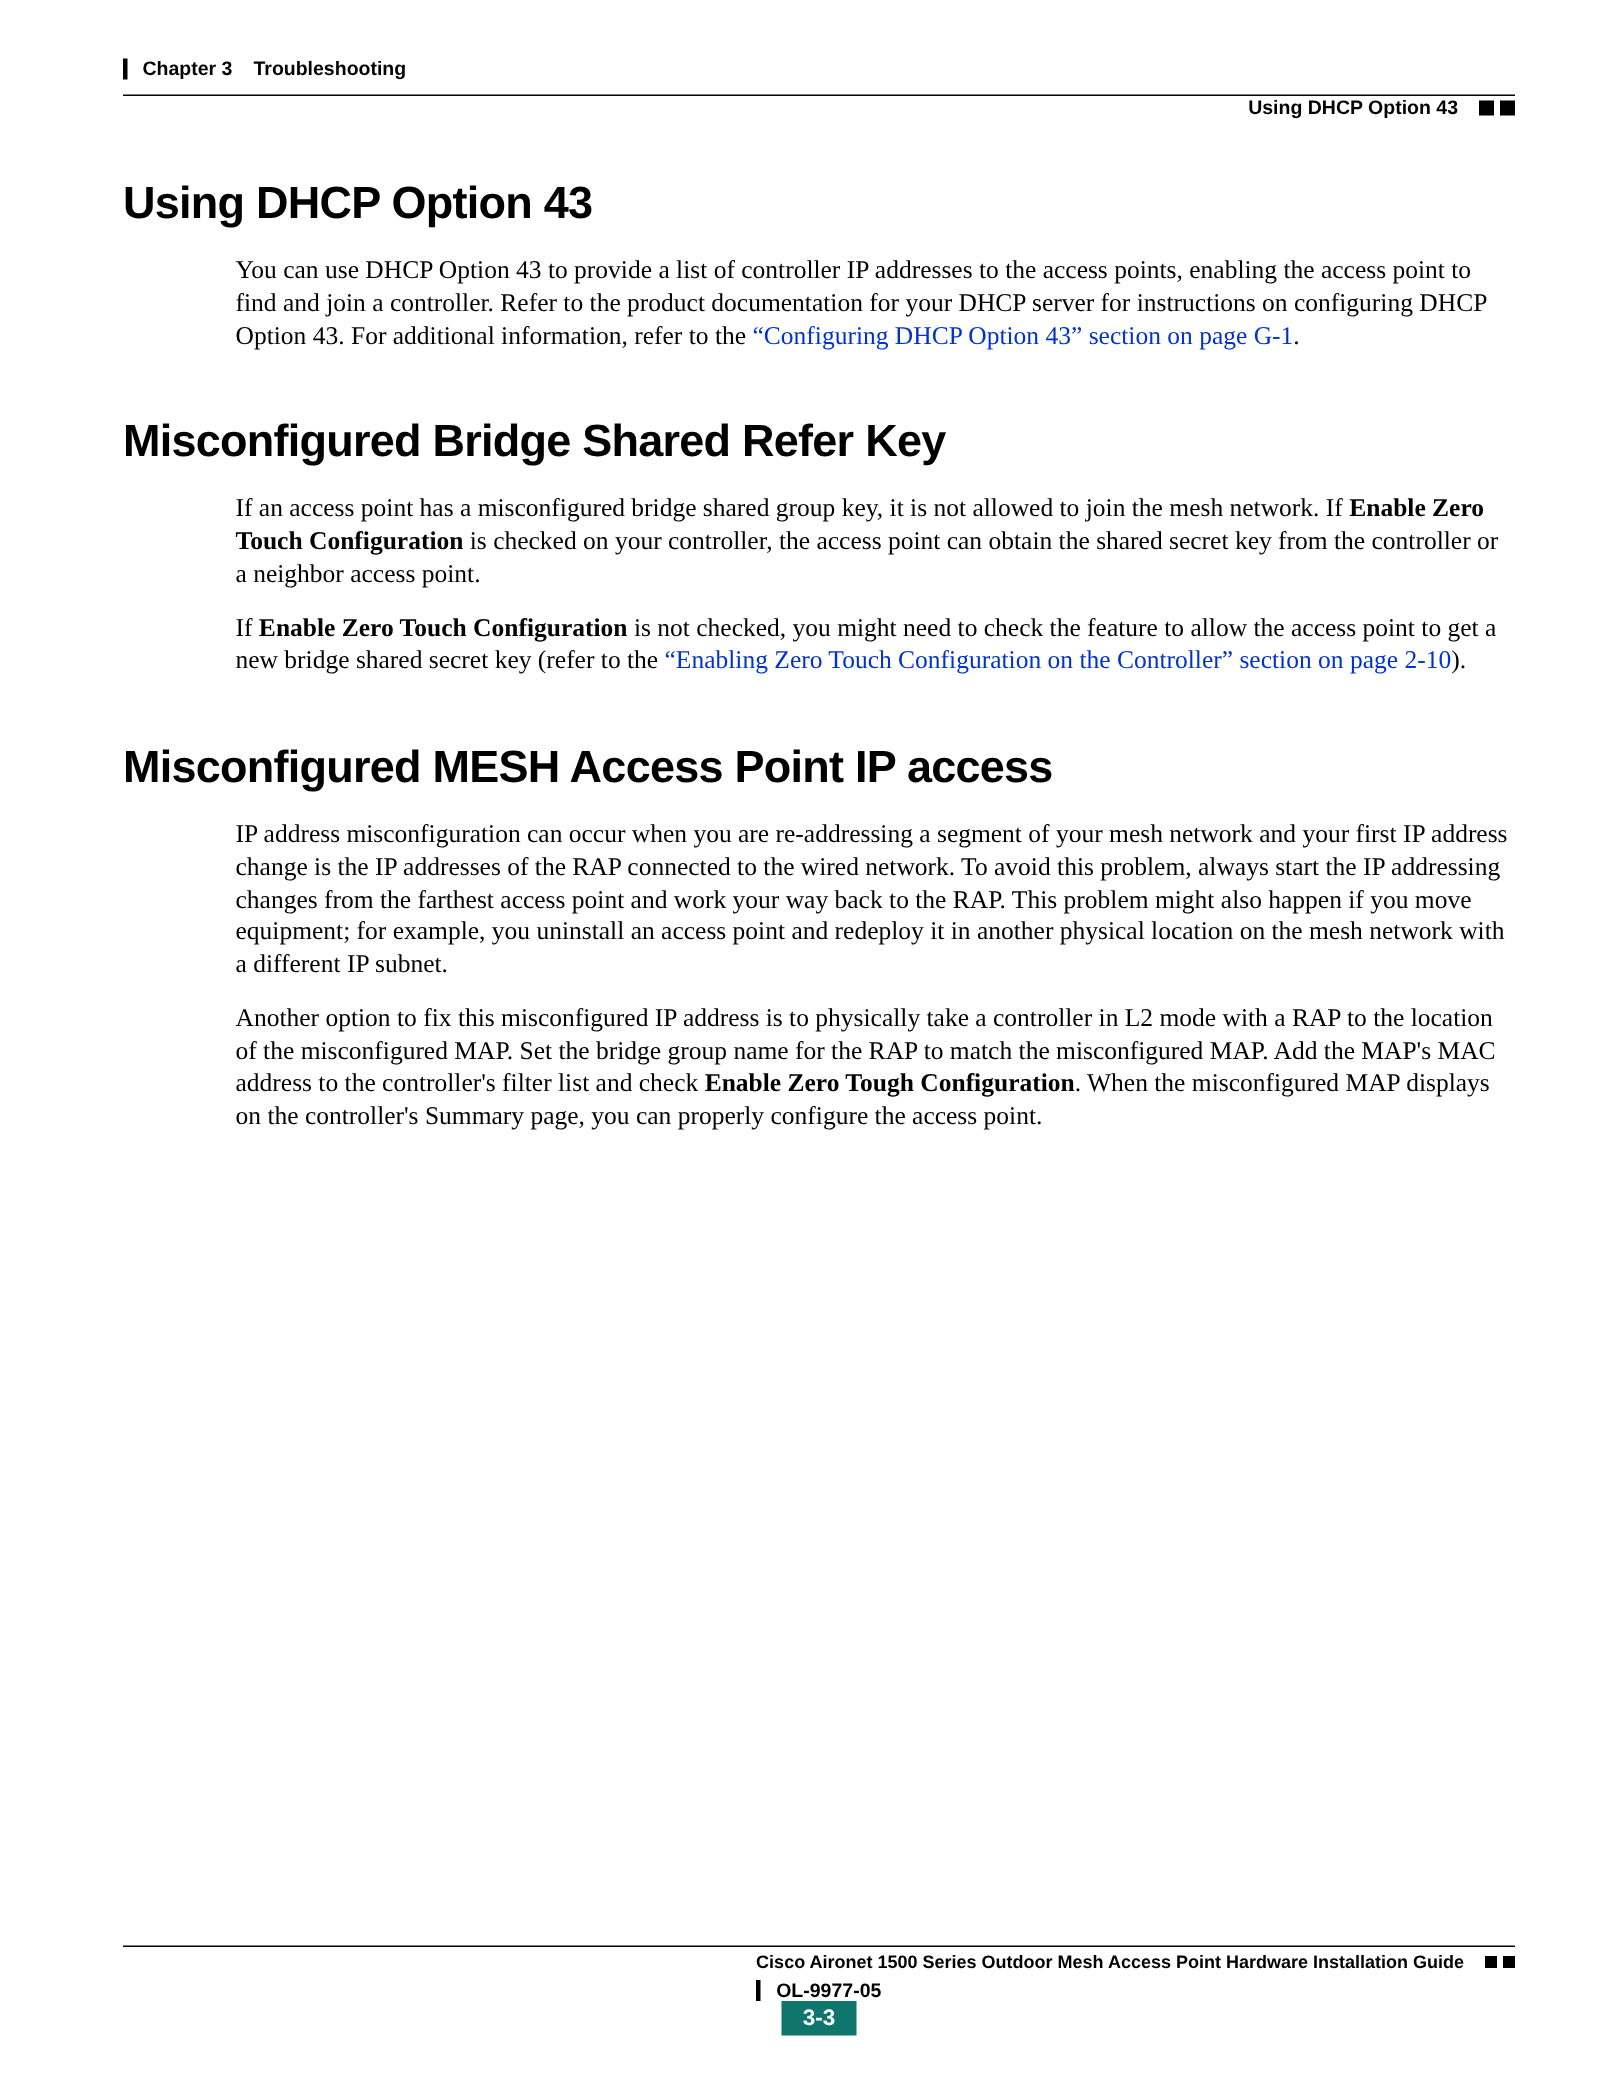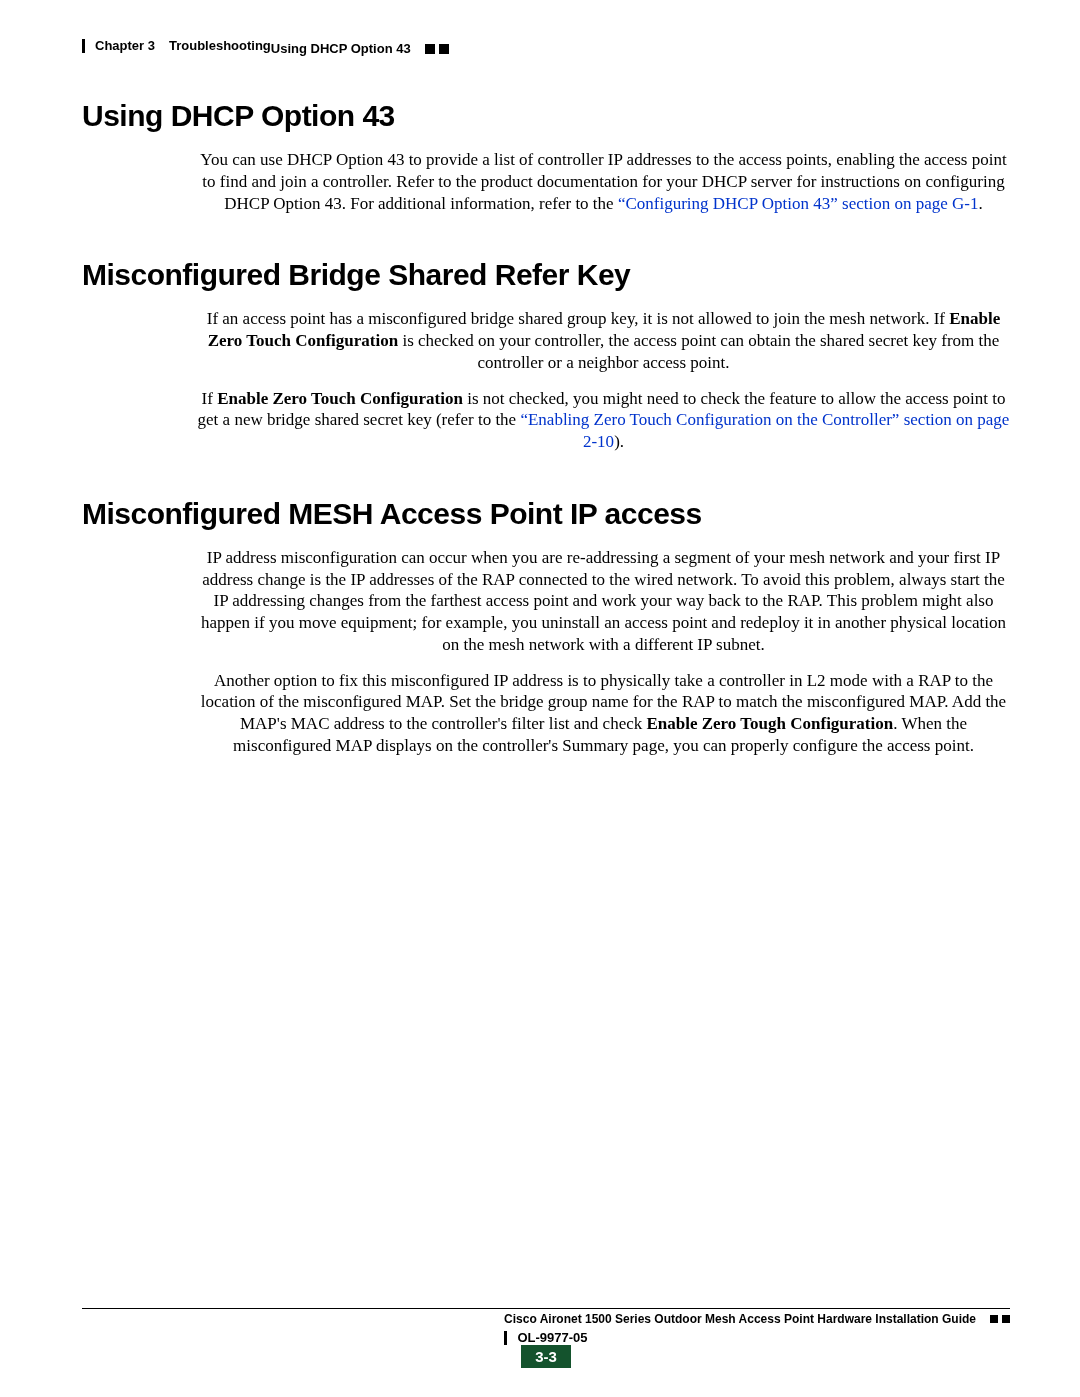--- a/index.html
+++ b/index.html
@@ -7,21 +7,21 @@
     width: 1080px;
     height: 1397px;
     background: #ffffff;
     font-family: "Times New Roman", Times, serif;
     color: #000;
     position: relative;
     padding: 38px 70px 40px 82px;
   }
   .header {
     display: flex;
-    flex-direction: row;
+    flex-direction: column;
   }
   .header-top {
     display: flex;
     align-items: center;
     font-family: Arial, Helvetica, sans-serif;
     font-size: 13px;
     font-weight: bold;
     margin-bottom: 6px;
   }
   .header-top .vbar {
@@ -57,34 +57,34 @@
     font-weight: bold;
     font-size: 30px;
     letter-spacing: -0.5px;
     margin-top: 44px;
     margin-bottom: 16px;
   }
   h1.section:first-of-type { margin-top: 40px; }
   .body-para {
     font-size: 17px;
     line-height: 1.28;
-    margin-left: 115px;
+    margin-left: 75px;
     margin-bottom: 14px;
-    text-align: center;
+    text-align: left;
   }
   .body-para a {
     color: #0033cc;
     text-decoration: none;
   }
   .body-para b { font-weight: bold; font-family: Liberation Serif, serif; }
   .footer {
     position: absolute;
     left: 82px;
     right: 70px;
-    bottom: 29px;
+    bottom: 40px;
   }
   .footer-top {
     border-top: 1px solid #000;
     display: flex;
     justify-content: flex-end;
     align-items: center;
     font-family: Arial, Helvetica, sans-serif;
     font-size: 12px;
     font-weight: bold;
     padding-top: 3px;
@@ -110,21 +110,21 @@
     font-size: 13px;
     font-weight: bold;
   }
   .footer-left .vbar {
     width: 3px;
     height: 14px;
     background: #000;
     margin-right: 10px;
   }
   .page-badge {
-    background: #14532d;
+    background: #0f766e;
     color: #fff;
     font-family: Arial, Helvetica, sans-serif;
     font-weight: bold;
     font-size: 15px;
     padding: 3px 14px;
   }
 </style>
 </head>
 <body>
 

